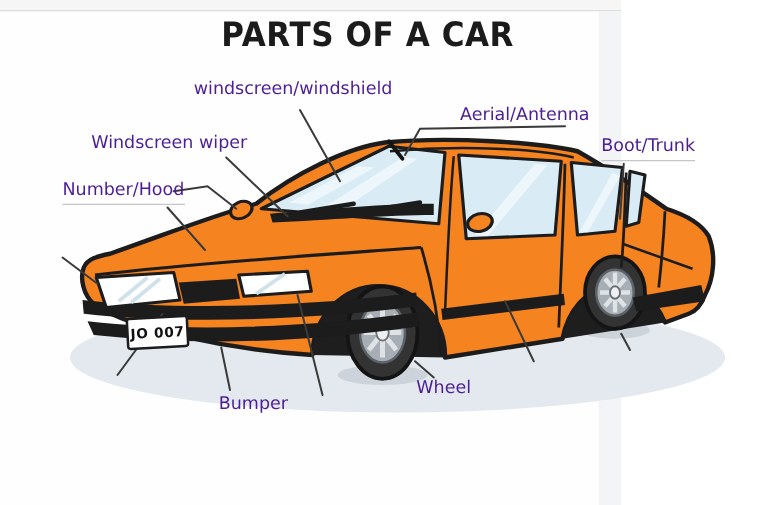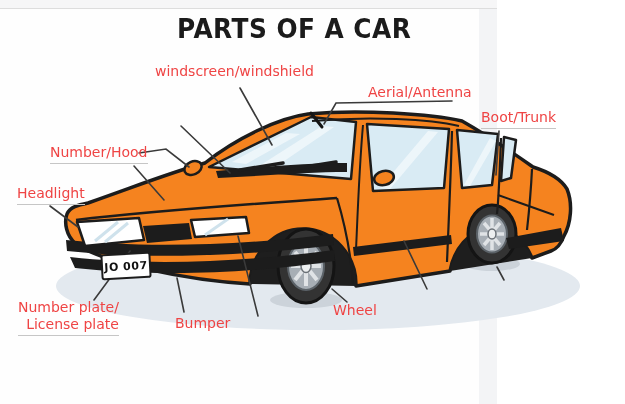--- a/index.html
+++ b/index.html
@@ -1,31 +1,31 @@
 <!DOCTYPE html>
 <html><head>
 <meta charset="utf-8">
 <style>
   html,body{margin:0;padding:0;}
   body{
     width:625px;height:404px;overflow:hidden;background:#ffffff;
     font-family:"DejaVu Sans", sans-serif;
   }
-  .stage{position:relative;width:497px;height:404px;background:#fefefe;text-align:right;}
+  .stage{position:relative;width:497px;height:404px;background:#fefefe;}
   .topband{position:absolute;top:0;left:0;right:0;height:8px;background:#f6f6f7;}
   .topline{position:absolute;top:8px;left:0;right:0;height:1px;background:#dddddd;}
   .rightstrip{position:absolute;top:9px;right:0;bottom:0;width:18px;background:#f3f4f6;}
   .title{
     position:absolute;left:177px;top:13px;margin:0;
     font-size:27px;font-weight:bold;color:#1b1b1b;white-space:nowrap;
     transform:scaleX(.92);transform-origin:left top;letter-spacing:0.5px;
   }
   svg.car{position:absolute;left:0;top:0;}
   .lbl{
-    position:absolute;font-size:14px;color:#ef4444;
+    position:absolute;font-size:14px;color:#4c1d95;
     white-space:nowrap;line-height:17px;
   }
   .u{border-bottom:1.5px solid #c6c6c6;padding-bottom:2px;}
   .np div:last-child{border-bottom:1.5px solid #c6c6c6;padding-bottom:2px;}
   .plate{
     position:absolute;left:101px;top:253px;width:46px;height:22px;
     background:#ffffff;border:2px solid #1c1c1c;border-radius:3px;
     transform:rotate(-3deg);display:flex;align-items:center;justify-content:center;
     font-size:11px;font-weight:bold;color:#111111;letter-spacing:.5px;
   }
@@ -148,22 +148,18 @@
       <line x1="404" y1="241" x2="427" y2="289"></line>
       <line x1="497" y1="267" x2="504" y2="280"></line>
     </g>
   </svg>
 
   <div class="plate">JO 007</div>
 
   <div class="lbl" style="left:155px;top:63px">windscreen/windshield</div>
   <div class="lbl" style="left:368px;top:84px">Aerial/Antenna</div>
   <div class="lbl u" style="left:481px;top:109px">Boot/Trunk</div>
+  <div class="lbl" style="left:73px;top:106px">Windscreen wiper</div>
   <div class="lbl u" style="left:50px;top:144px">Number/Hood</div>
-  <div class="lbl u" style="left:17px;top:185px">Headlight</div>
-  <div class="lbl np" style="left:18px;top:299px">
-    <div>Number plate/</div>
-    <div>License plate</div>
-  </div>
   <div class="lbl" style="left:175px;top:315px">Bumper</div>
   <div class="lbl" style="left:333px;top:302px">Wheel</div>
 
 </div>
 
 </body></html>

